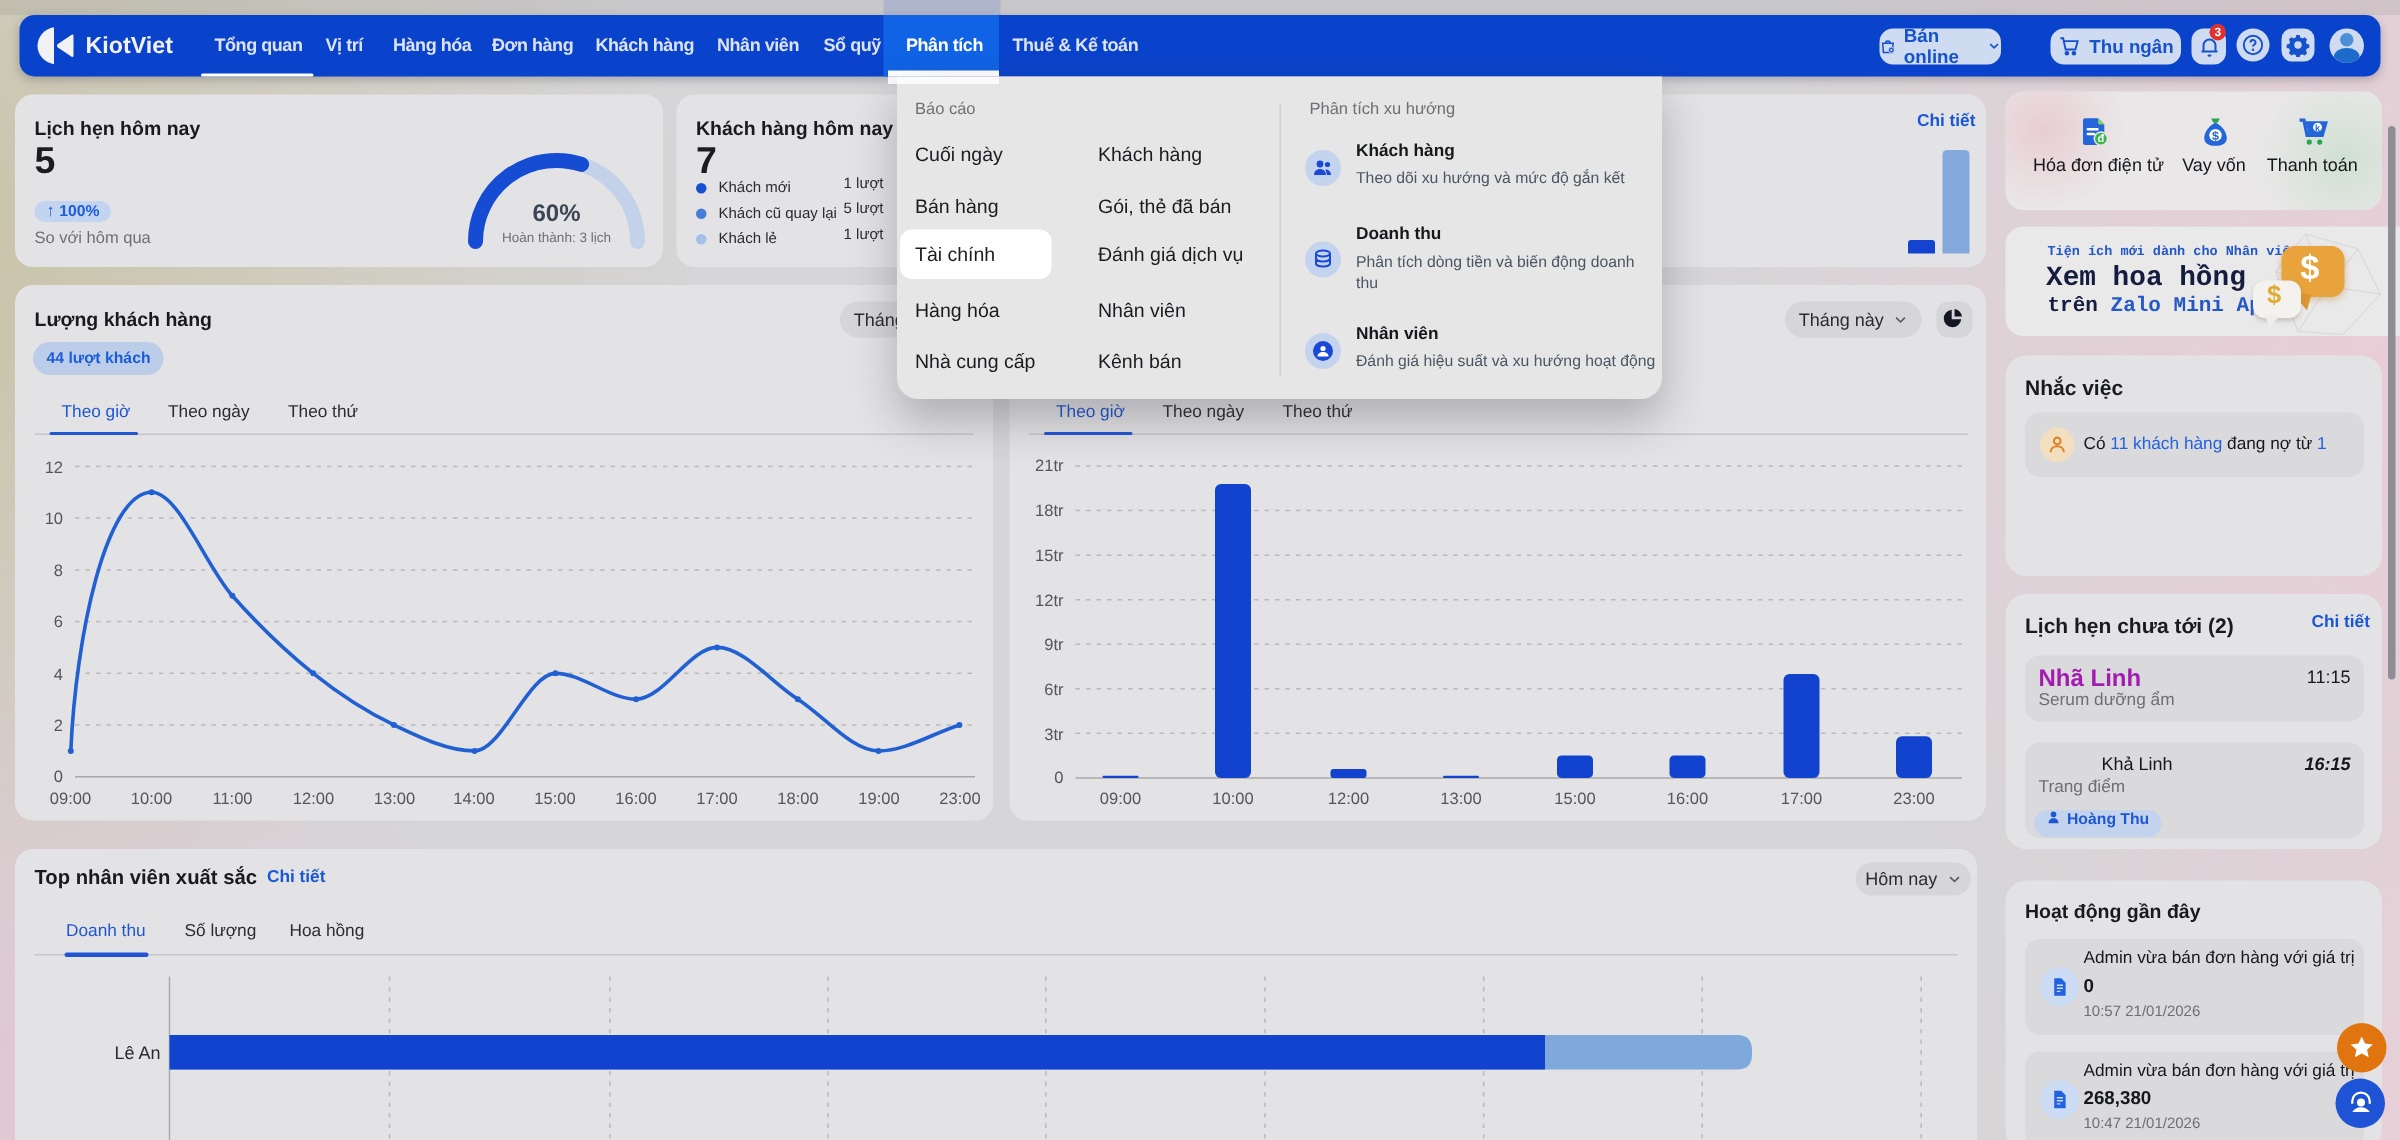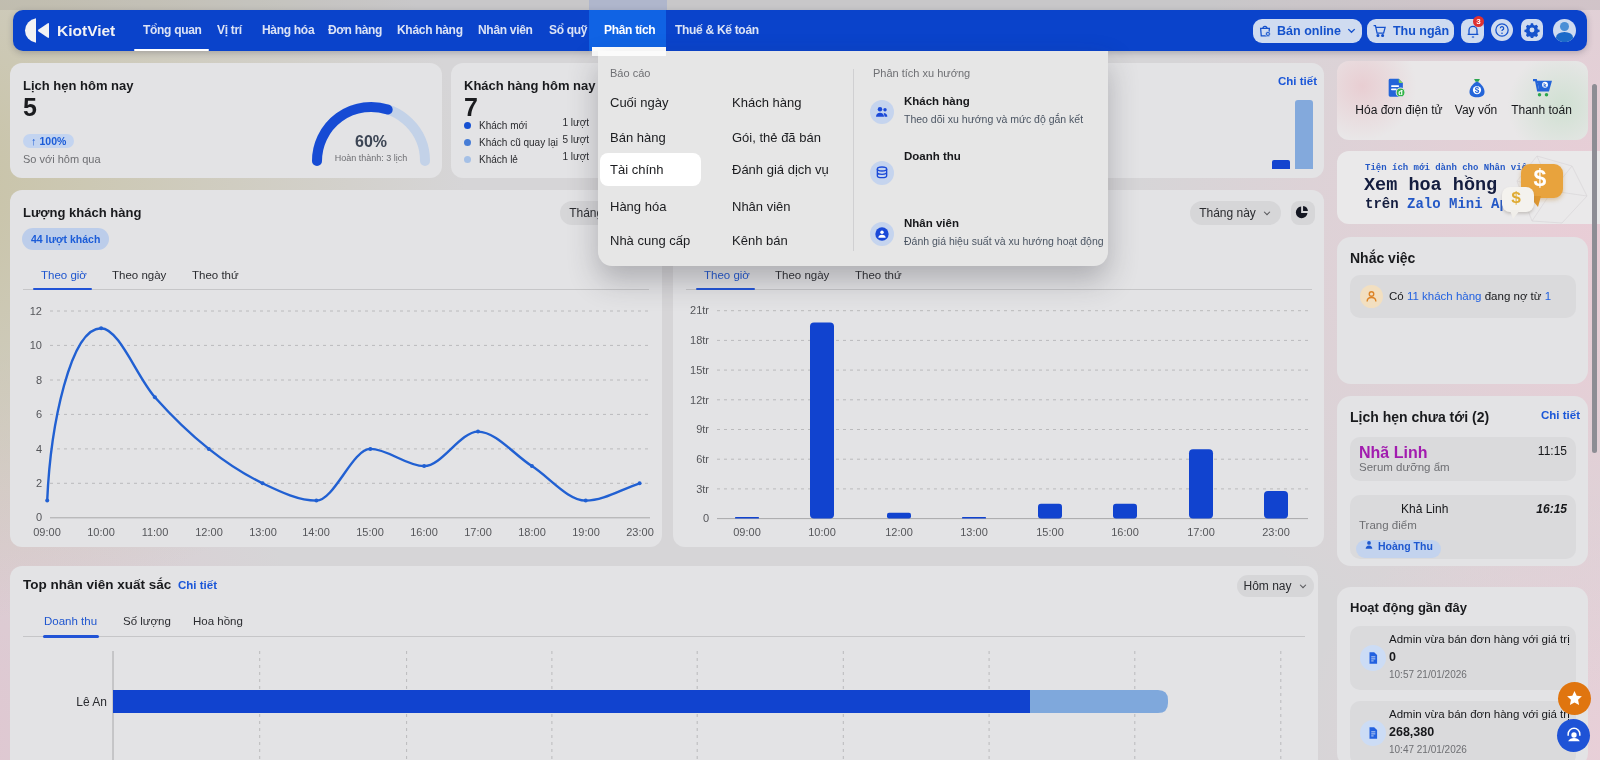--- a/index.html
+++ b/index.html
@@ -51,21 +51,21 @@
     <span style="left:315px;">Đơn hàng</span>
     <span style="left:384px;">Khách hàng</span>
     <span style="left:465px;">Nhân viên</span>
     <span style="left:536px;">Sổ quỹ</span>
     <span style="left:591px; color:#fff;">Phân tích</span>
     <span style="left:662px;">Thuế &amp; Kế toán</span>
   </div>
   <div class="abs" style="left:121px; top:38.5px; width:75px; height:2.5px; background:#fff; border-radius:2px;"></div>
   <div class="abs" style="left:579px; top:37px; width:74px; height:4px; background:#fff;"></div>
 
-  <div class="abs" style="left:1240px; top:8.5px; width:109px; height:24px; background:#cfdbf0; border-radius:9px; display:flex; align-items:center; justify-content:center; gap:5px; color:#1552cc; font-size:12.5px; font-weight:bold;">
+  <div class="abs" style="left:1240px; top:8.5px; width:81px; height:24px; background:#cfdbf0; border-radius:9px; display:flex; align-items:center; justify-content:center; gap:5px; color:#1552cc; font-size:12.5px; font-weight:bold;">
     <svg width="14" height="14" viewBox="0 0 24 24" fill="none" stroke="#1552cc" stroke-width="2.2">
         <path d="M4.5 7.5 h15 l-1.1 13 H5.6 Z M8.5 7.5 a3.5 3.5 0 0 1 7 0"></path>
         <circle cx="17" cy="17" r="4.2" fill="#1552cc" stroke="#cfdbf0" stroke-width="1.2"></circle>
         <path d="M17 15.2 v3.6 M15.2 17 h3.6" stroke="#cfdbf0" stroke-width="1.5"></path>
       </svg>
     <span>Bán online</span>
     <svg width="11" height="11" viewBox="0 0 24 24" fill="none" stroke="#1552cc" stroke-width="3">
         <path d="M5 9 l7 7 7-7"></path>
       </svg>
   </div>
@@ -425,20 +425,21 @@
   </div>
   <div class="abs" style="left:306px; top:44px; font-size:11.5px; font-weight:bold; color:#17181b;">Khách hàng</div>
   <div class="abs" style="left:306px; top:62px; font-size:10.5px; color:#4b5563; white-space:nowrap;">Theo dõi xu hướng và mức độ gắn kết</div>
   <div class="abs" style="left:272px; top:110px; width:24px; height:24px; border-radius:50%; background:#c5d4ee;">
     <svg class="abs" style="left:4px; top:4px;" width="16" height="16" viewBox="0 0 24 24" fill="none" stroke="#1a49d8" stroke-width="2">
         <ellipse cx="12" cy="6" rx="7" ry="3"></ellipse>
         <path d="M5 6 v5 c0 1.7 3.1 3 7 3 s7-1.3 7-3 V6 M5 11 v5 c0 1.7 3.1 3 7 3 s7-1.3 7-3 v-5"></path>
       </svg>
   </div>
   <div class="abs" style="left:306px; top:99px; font-size:11.5px; font-weight:bold; color:#17181b;">Doanh thu</div>
+  <div class="abs" style="left:306px; top:117px; width:195px; font-size:10.5px; color:#4b5563; line-height:14px;">Phân tích dòng tiền và biến động doanh thu</div>
   <div class="abs" style="left:272px; top:171px; width:24px; height:24px; border-radius:50%; background:#c5d4ee;">
     <svg class="abs" style="left:4px; top:4px;" width="16" height="16" viewBox="0 0 24 24">
         <circle cx="12" cy="12" r="10" fill="#1a49d8"></circle>
         <circle cx="12" cy="9.5" r="2.6" fill="#fff"></circle>
         <path d="M6.5 17.5 c0-2.8 2.4-4.4 5.5-4.4 s5.5 1.6 5.5 4.4" fill="#fff"></path>
       </svg>
   </div>
   <div class="abs" style="left:306px; top:166px; font-size:11.5px; font-weight:bold; color:#17181b;">Nhân viên</div>
   <div class="abs" style="left:306px; top:184px; font-size:10.5px; color:#4b5563; white-space:nowrap;">Đánh giá hiệu suất và xu hướng hoạt động</div>
 </div>

